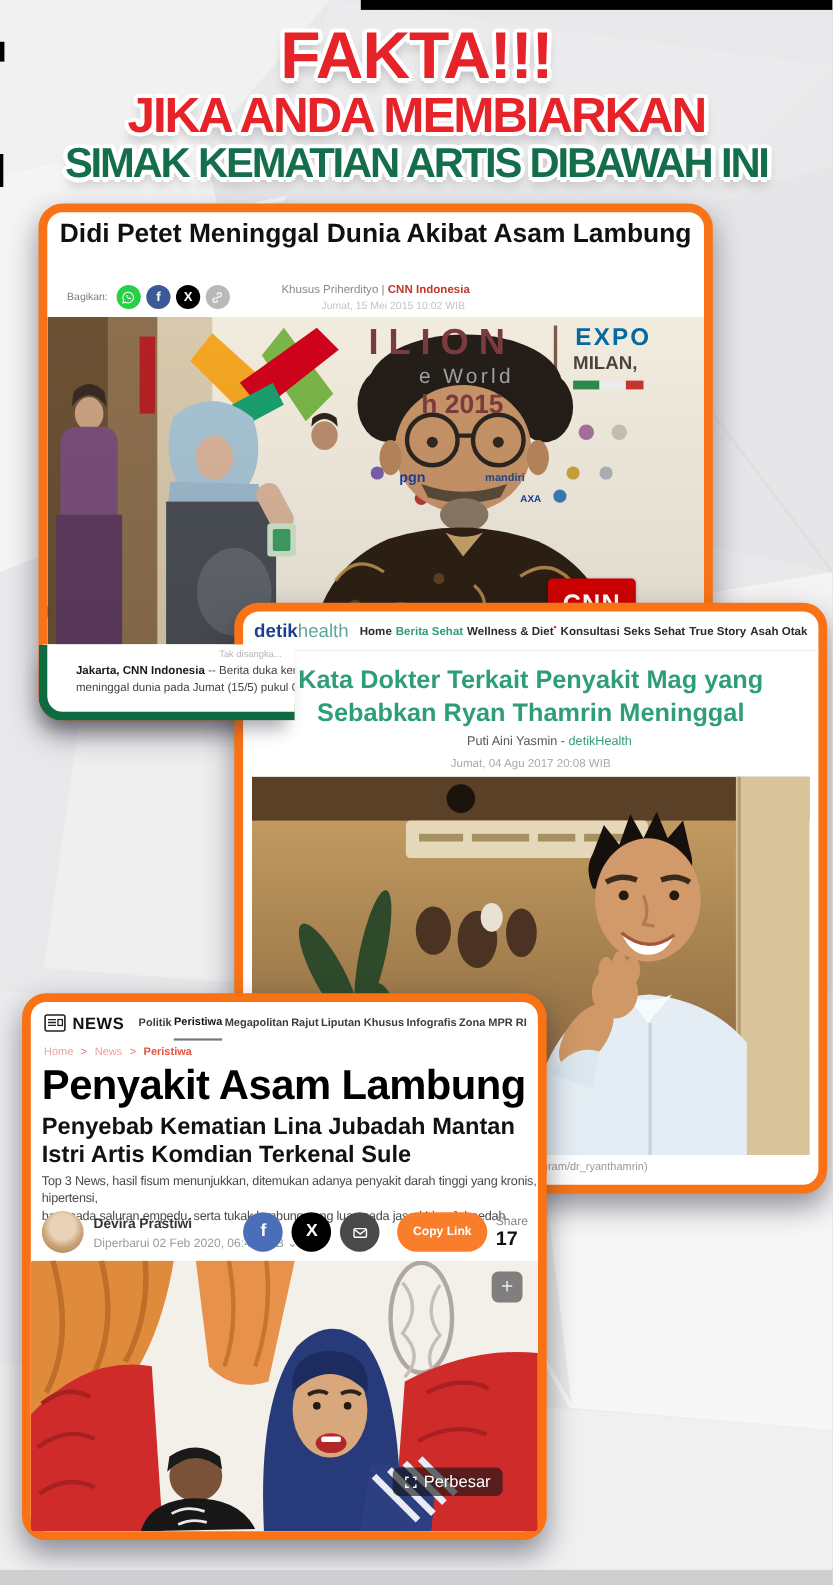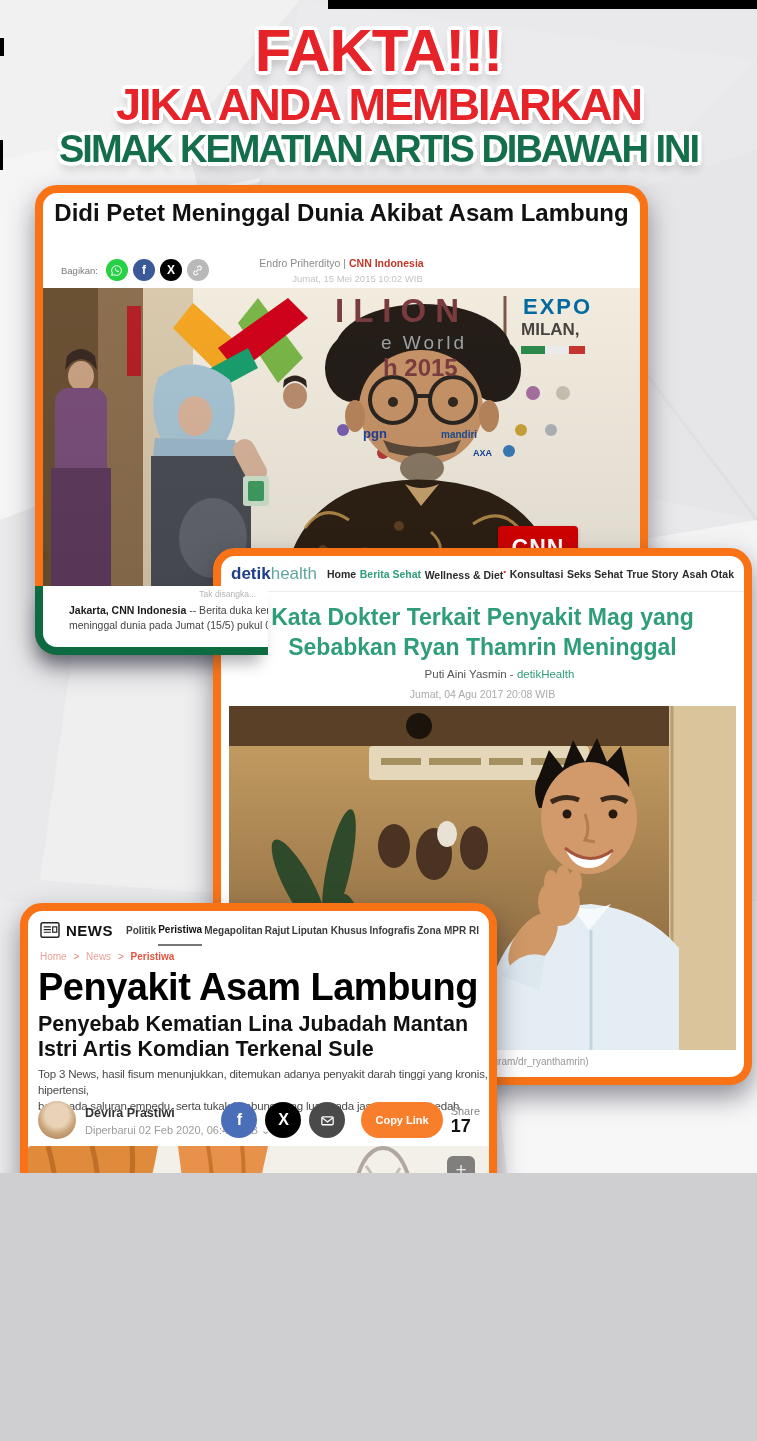--- a/index.html
+++ b/index.html
@@ -1,18 +1,18 @@
 <!DOCTYPE html>
 <html><head>
 <meta charset="utf-8">
 <style>
   * { box-sizing: border-box; margin: 0; padding: 0; }
   html,body { background:#cfcfd2; }
   body { font-family: "Liberation Sans", "DejaVu Sans", sans-serif; }
-  .stage { position:relative; width:757px; height:1173px; margin:0 auto;
+  .stage { position:relative; width:757px; height:1427px; margin:0 auto;
            background:#e9e9eb; overflow:hidden; }
   .bg-facets { position:absolute; inset:0; z-index:0; }
 
   .top-black-bar { position:absolute; left:328px; top:0; width:429px; height:9px;
                    background:#000; z-index:6; }
   .edge-nub { position:absolute; background:#000; z-index:6; }
   .nub1 { left:0; top:38px; width:4px; height:18px; }
   .nub2 { left:0; top:140px; width:3px; height:30px; }
 
   
@@ -176,21 +176,21 @@
 
   <div class="banner">
     <div class="outl banner-1">FAKTA!!!</div>
     <div class="outl banner-2">JIKA ANDA MEMBIARKAN</div>
     <div class="outl banner-3">SIMAK KEMATIAN ARTIS DIBAWAH INI</div>
   </div>
 
   <section class="card card-cnn">
     <h1 class="cnn-title">Didi Petet Meninggal Dunia Akibat Asam Lambung</h1>
     <div class="cnn-byline">
-      <span>Endro Priherdityo</span>
+      <span>Khusus Priherdityo</span>
       <span>|</span>
       <span class="src">CNN Indonesia</span>
     </div>
     <div class="cnn-date">Jumat, 15 Mei 2015 10:02 WIB</div>
     <div class="cnn-share">
       <span class="lbl">Bagikan:</span>
       <span class="ic ic-wa">
         <svg viewBox="0 0 24 24">
             <path d="M12 3a9 9 0 0 0-7.7 13.6L3 21l4.5-1.2A9 9 0 1 0 12 3z" fill="none" stroke="#fff" stroke-width="1.8"></path>
             <path d="M9 8c0 4 3 7 7 7l1-2-2.2-1-1 .8c-1.4-.6-2.8-2-3.4-3.4l.8-1L10 7z" fill="#fff"></path>

